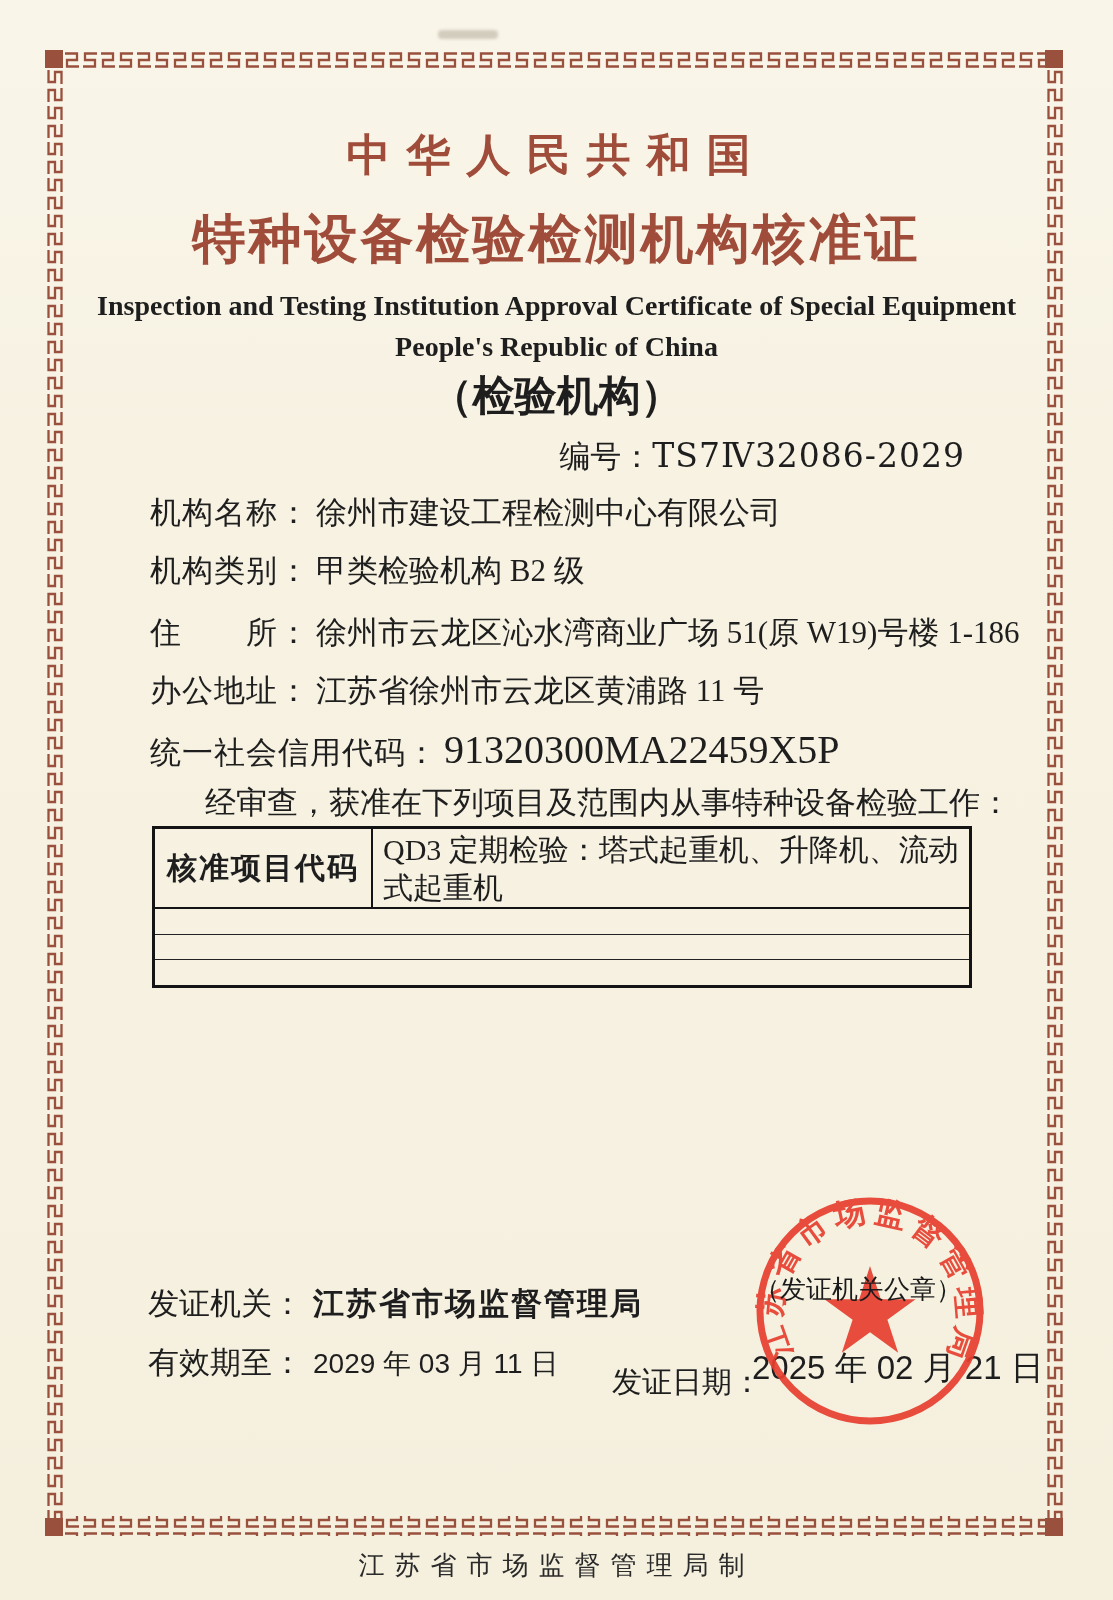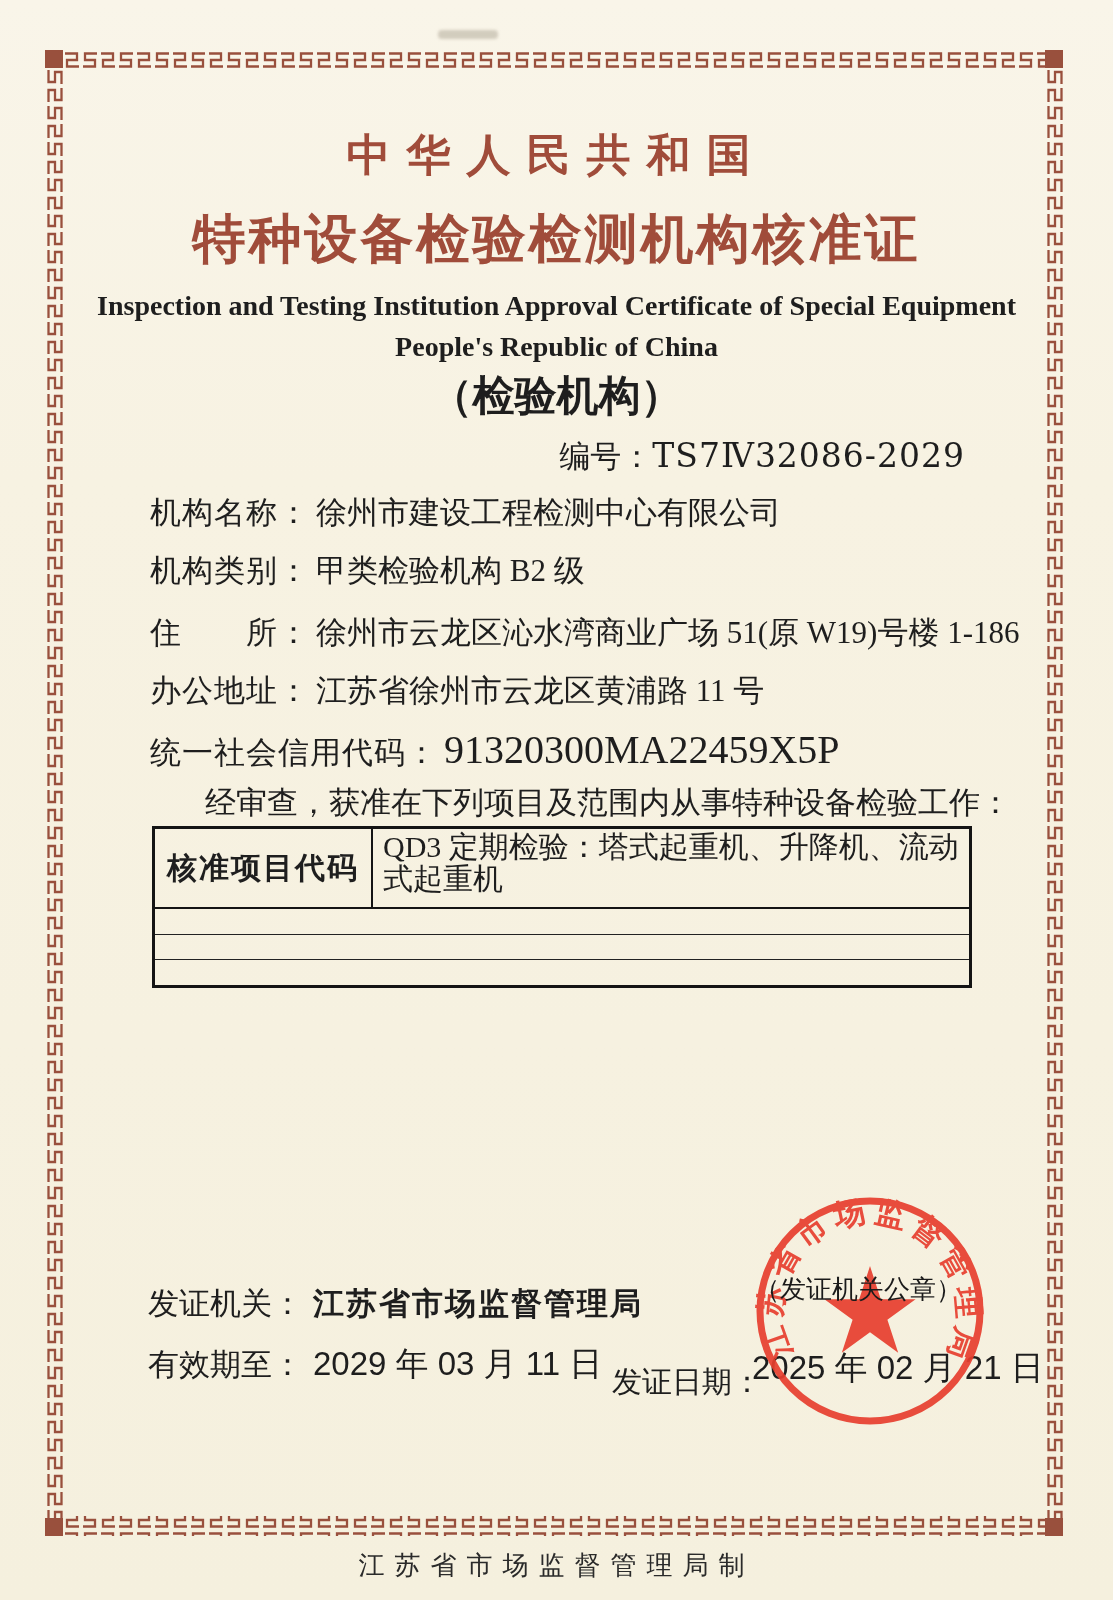--- a/index.html
+++ b/index.html
@@ -40,30 +40,30 @@
   .mono-val{font-family:Liberation Serif, serif;font-size:40px;}
   .f1{top:492px;} .f2{top:550px;} .f3{top:612px;} .f4{top:670px;} .f5{top:726px;}
   .intro{left:205px;top:782px;font-size:31px;}
 
   
   .apv-table{left:152px;top:826px;width:820px;border:3px solid #141414;background:transparent;}
   .apv-row{display:flex;}
   .apv-row1{height:80px;border-bottom:2px solid #141414;}
   .apv-row2{height:76px;}
   .apv-hcell{width:218px;flex:0 0 218px;border-right:2px solid #141414;display:flex;align-items:center;justify-content:center;font-weight:bold;font-size:30px;letter-spacing:2px;}
-  .apv-ccell{flex:1;font-size:30px;line-height:32px;padding:2px 10px;}
+  .apv-ccell{flex:1;font-size:30px;line-height:38px;padding:2px 10px;}
   .remark-lines{flex:1;display:flex;flex-direction:column;}
   .remark-line{flex:1;border-bottom:1.5px solid #222;}
   .remark-line:last-child{border-bottom:none;}
 
   
   .issuer{left:148px;top:1283px;font-size:31px;}
   .issuer .val{font-weight:bold;font-family:"Liberation Sans",sans-serif;margin-left:10px;letter-spacing:2px;}
   .valid{left:148px;top:1342px;font-size:31px;}
-  .valid .val{margin-left:10px;font-family:"Liberation Sans",sans-serif;font-size:33px;}
+  .valid .val{margin-left:10px;font-family:"Liberation Sans",sans-serif;font-size:28px;}
   .issue-label{left:612px;top:1362px;font-size:30px;}
   .issue-value{left:752px;top:1346px;font-size:33px;font-family:"Liberation Sans",sans-serif;z-index:3;}
   .seal-caption{left:748px;top:1272px;width:220px;text-align:center;font-size:26px;color:#1a1a1a;z-index:6;}
   #seal-svg{left:745px;top:1186px;z-index:5;opacity:.92;}
 
   .footer{top:1548px;font-size:26px;letter-spacing:10px;font-family:"Liberation Sans",sans-serif;color:#2a2a2a;}
 
   .smudge{left:438px;top:30px;width:60px;height:9px;background:rgba(110,100,80,.28);filter:blur(1.5px);border-radius:4px;}
 </style>
 </head>

